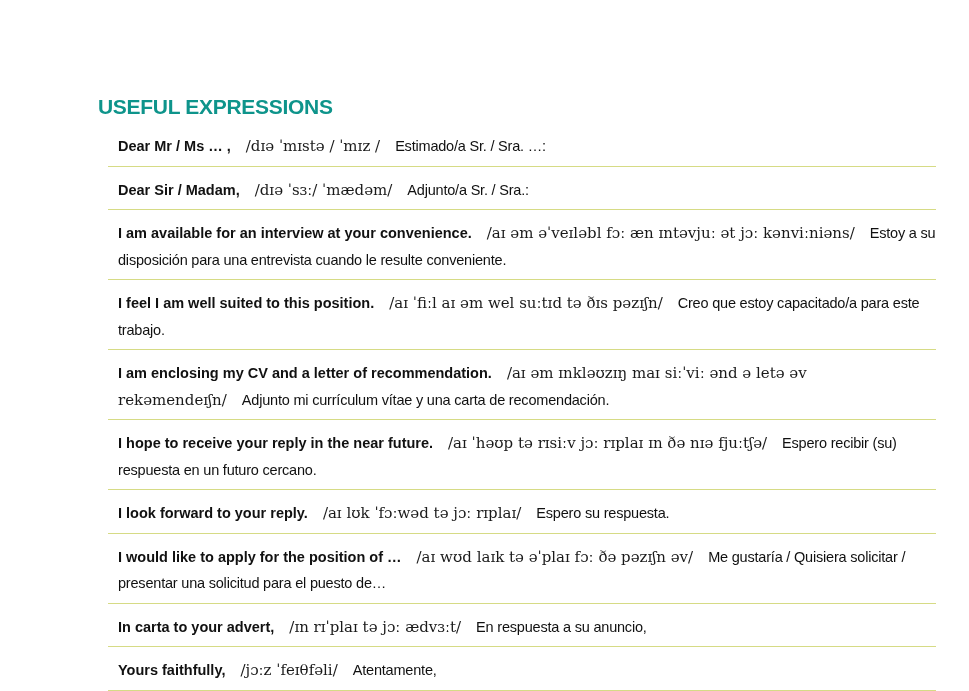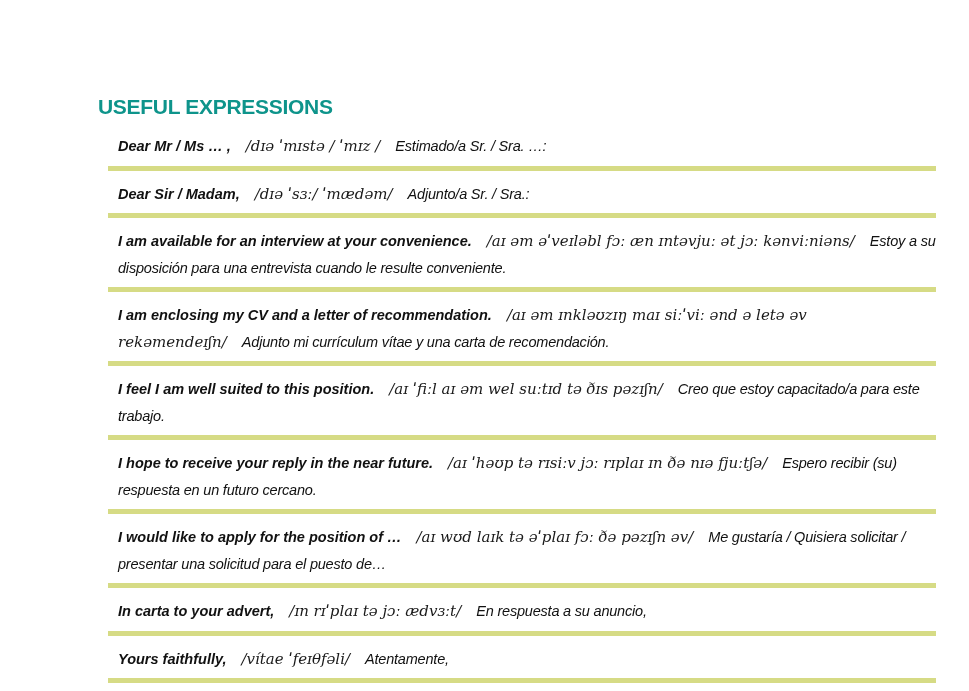--- a/index.html
+++ b/index.html
@@ -19,24 +19,23 @@
     font-weight: 700;
     font-size: 21px;
     letter-spacing: -0.3px;
     color: #0E948B;
     margin-bottom: 14px;
   }
   .expressions-list { width: 100%; }
   .entry {
     padding: 3px 0 3px 10px;
     text-indent: -10px;
-    border-bottom: 5px solid #a21caf;
+    border-bottom: 1px solid #a21caf;
     line-height: 21.5px;
     font-size: 0; 
-    font-style: italic;
   }
   .entry > span, .entry > b { font-size: 14.5px; }
   .en {
     font-family: "Liberation Sans", sans-serif;
     font-weight: 700;
     color: #111111;
   }
   .ipa {
     font-family: "DejaVu Serif", "Liberation Serif", serif;
     font-weight: 400;
@@ -56,28 +55,29 @@
 
 <main class="page">
   <h1 class="page-title" style="color: rgb(14, 148, 139);">USEFUL EXPRESSIONS</h1>
   <section class="expressions-list" id="expressions-list">
   <p class="entry" style="border-bottom-color: rgb(214, 219, 133);"><b class="en">Dear Mr / Ms … ,</b><span class="ipa">/dɪə ˈmɪstə / ˈmɪz /</span><span class="es">Estimado/a Sr. / Sra. …:</span></p>
 
   <p class="entry" style="border-bottom-color: rgb(214, 219, 133);"><b class="en">Dear Sir / Madam,</b><span class="ipa">/dɪə ˈsɜː/ ˈmædəm/</span><span class="es">Adjunto/a Sr. / Sra.:</span></p>
 
   <p class="entry" style="border-bottom-color: rgb(214, 219, 133);"><b class="en">I am available for an interview at your convenience.</b><span class="ipa">/aɪ əm əˈveɪləbl fɔː æn ɪntəvjuː ət jɔː kənviːniəns/</span><span class="es">Estoy a su disposición para una entrevista cuando le resulte conveniente.</span></p>
 
+  <p class="entry" style="border-bottom-color: rgb(214, 219, 133);"><b class="en">I feel I am well suited to this position.</b><span class="ipa">/aɪ ˈfiːl aɪ əm wel suːtɪd tə ðɪs pəzɪʃn/</span><span class="es">Creo que estoy capacitado/a para este trabajo.</span></p>
+
   <p class="entry" style="border-bottom-color: rgb(214, 219, 133);"><b class="en">I am enclosing my CV and a letter of recommendation.</b><span class="ipa">/aɪ əm ɪnkləʊzɪŋ maɪ siːˈviː ənd ə letə əv rekəmendeɪʃn/</span><span class="es">Adjunto mi currículum vítae y una carta de recomendación.</span></p>
-
-  <p class="entry" style="border-bottom-color: rgb(214, 219, 133);"><b class="en">I feel I am well suited to this position.</b><span class="ipa">/aɪ ˈfiːl aɪ əm wel suːtɪd tə ðɪs pəzɪʃn/</span><span class="es">Creo que estoy capacitado/a para este trabajo.</span></p>
 
 
   <p class="entry" style="border-bottom-color: rgb(214, 219, 133);"><b class="en">I hope to receive your reply in the near future.</b><span class="ipa">/aɪ ˈhəʊp tə rɪsiːv jɔː rɪplaɪ ɪn ðə nɪə fjuːtʃə/</span><span class="es">Espero recibir (su) respuesta en un futuro cercano.</span></p>
 
+  <p class="entry" style="border-bottom-color: rgb(214, 219, 133);"><b class="en">I look forward to your reply.</b><span class="ipa">/aɪ lʊk ˈfɔːwəd tə jɔː rɪplaɪ/</span><span class="es">Espero su respuesta.</span></p>
 
   <p class="entry" style="border-bottom-color: rgb(214, 219, 133);"><b class="en">I would like to apply for the position of …</b><span class="ipa">/aɪ wʊd laɪk tə əˈplaɪ fɔː ðə pəzɪʃn əv/</span><span class="es">Me gustaría / Quisiera solicitar / presentar una solicitud para el puesto de…</span></p>
 
   <p class="entry" style="border-bottom-color: rgb(214, 219, 133);"><b class="en">In carta to your advert,</b><span class="ipa">/ɪn rɪˈplaɪ tə jɔː ædvɜːt/</span><span class="es">En respuesta a su anuncio,</span></p>
 
-  <p class="entry" style="border-bottom-color: rgb(214, 219, 133);"><b class="en">Yours faithfully,</b><span class="ipa">/vítae ˈfeɪθfəli/</span><span class="es">Atentamente,</span></p>
+  <p class="entry" style="border-bottom-color: rgb(214, 219, 133);"><b class="en">Yours faithfully,</b><span class="ipa">/jɔːz ˈfeɪθfəli/</span><span class="es">Atentamente,</span></p>
 
 </section>
 </main>
 
 </body></html>

